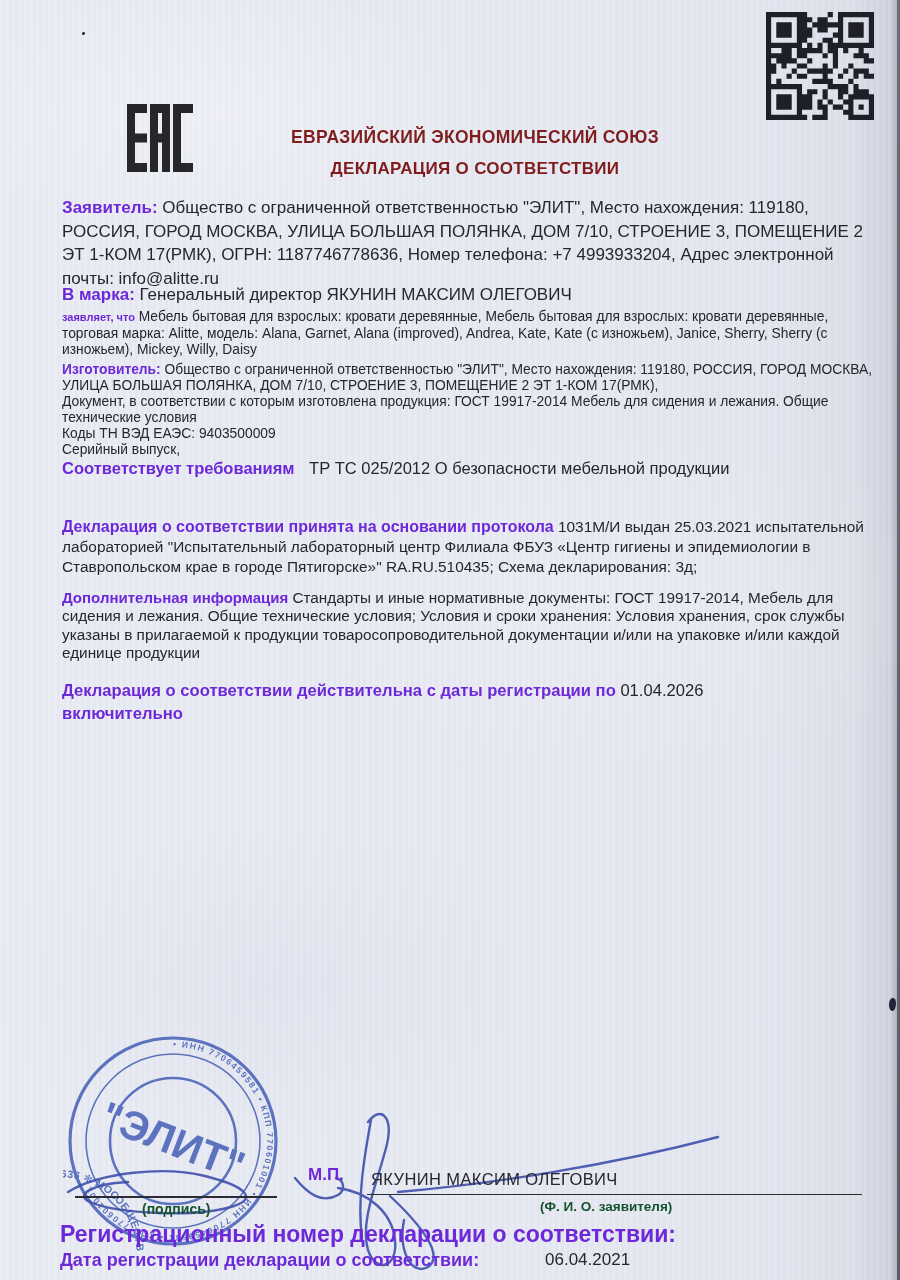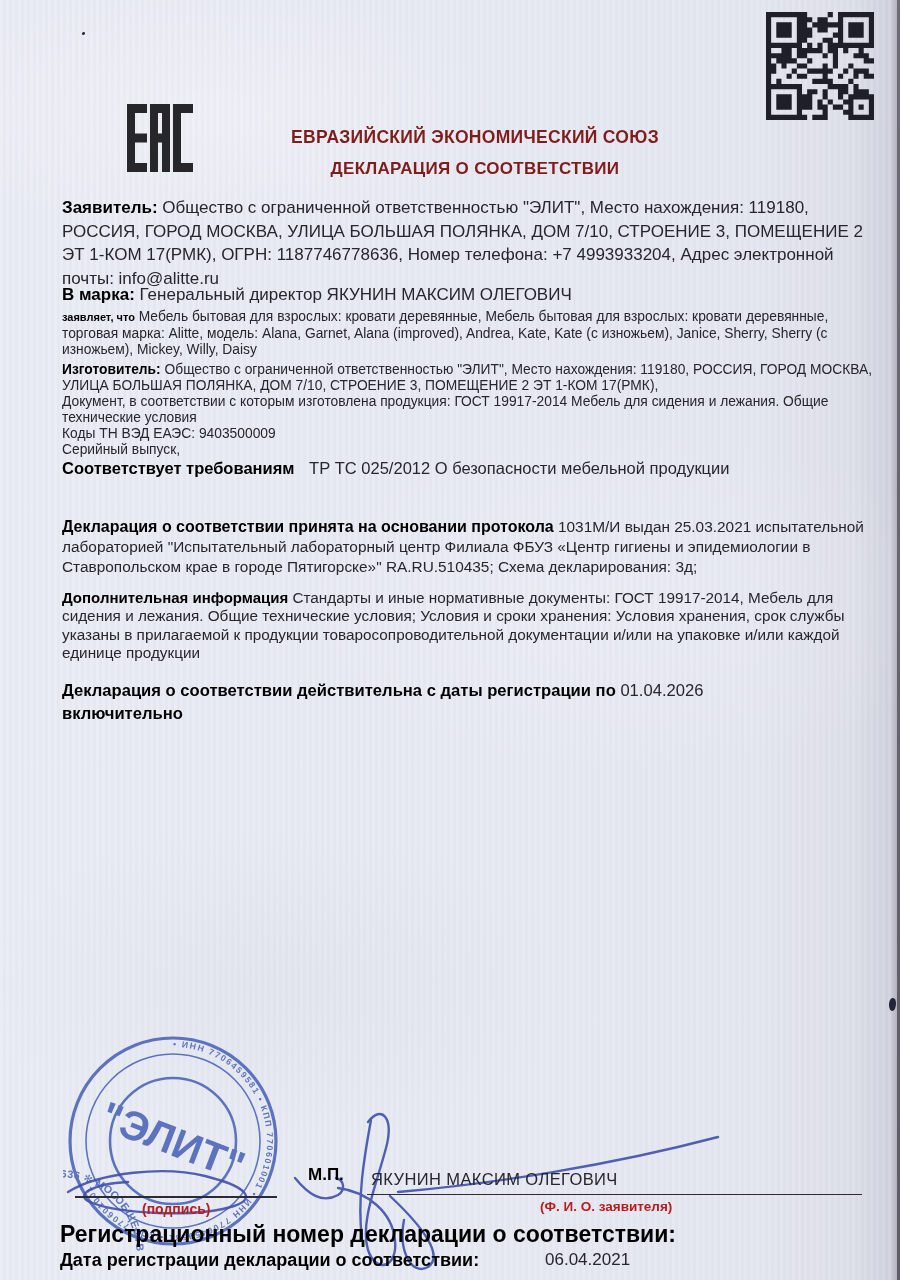--- a/index.html
+++ b/index.html
@@ -14,26 +14,26 @@
   .page{position:absolute;inset:0;}
   .tex{position:absolute;inset:0;pointer-events:none;
     background:
       repeating-linear-gradient(90deg,rgba(255,255,255,.05) 0 3px,rgba(120,126,150,.03) 3px 6px),
       radial-gradient(ellipse 420px 190px at 24% 9%,rgba(255,255,255,.28),transparent 70%),
       radial-gradient(ellipse 500px 260px at 70% 47%,rgba(255,255,255,.18),transparent 70%),
       radial-gradient(ellipse 420px 230px at 30% 77%,rgba(190,195,215,.14),transparent 70%);
   }
   .edge-line{position:absolute;top:0;right:0;width:3px;height:100%;background:linear-gradient(180deg,#5b5b66,#454550);opacity:.75;}
   .abs{position:absolute;}
-  .b{font-weight:bold;color:#000000;}
+  .b{font-weight:bold;color:#6d28d9;}
   .title{width:850px;left:50px;text-align:center;font-weight:bold;color:#7f1d1d;letter-spacing:.3px;}
   .para{left:62px;line-height:23.5px;font-size:17px;}
   .small{font-size:13.8px;line-height:16.6px;}
   .med{font-size:15.4px;line-height:19.8px;}
-  .cap{font-weight:bold;font-size:13.5px;color:#b91c1c;}
+  .cap{font-weight:bold;font-size:13.5px;color:#14532d;}
   .hline{border-top:2px solid #2b2b31;height:0;}
   .speck{position:absolute;background:#23233a;border-radius:50% 40% 55% 45%;}
 </style>
 </head>
 <body>
 
 <div class="page">
   <div class="tex"></div>
 
   <svg class="abs" style="left:127px;top:104px;" width="66" height="68" viewBox="0 0 66 68">

